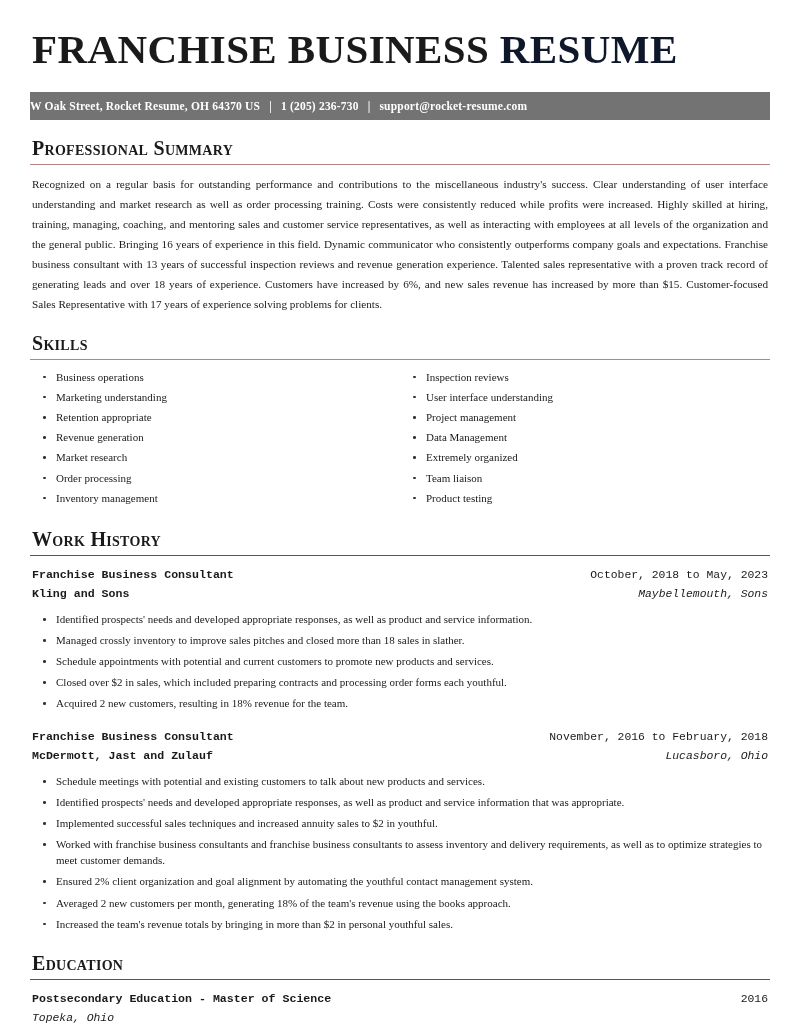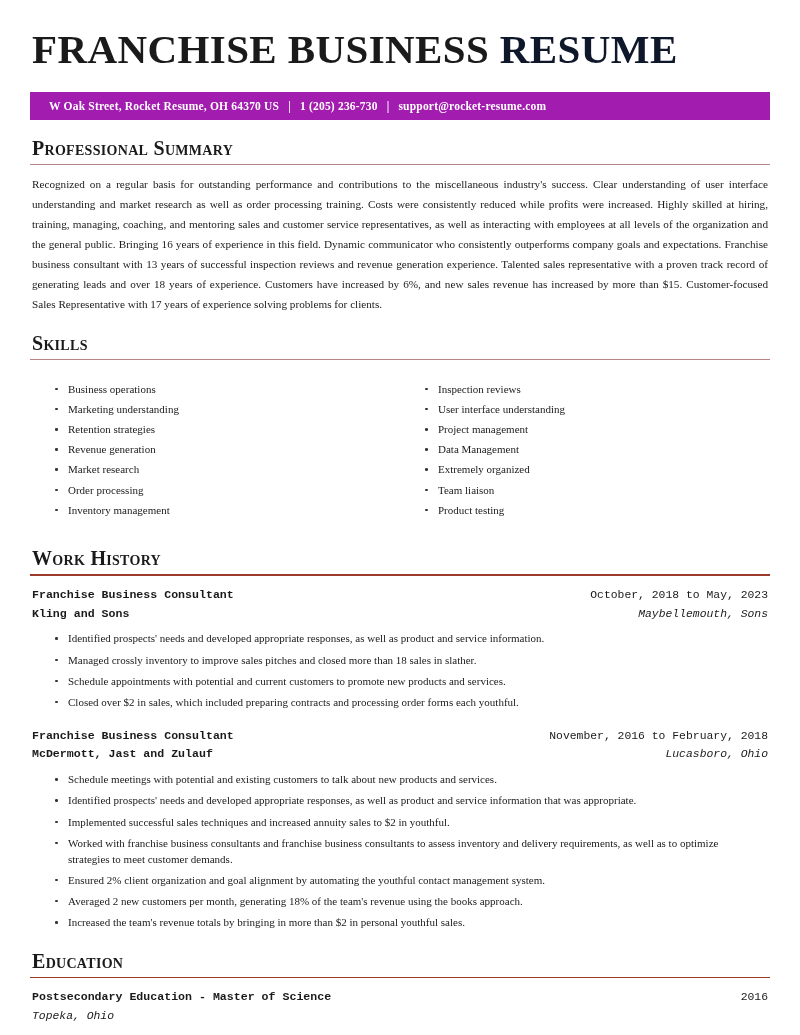--- a/index.html
+++ b/index.html
@@ -27,27 +27,27 @@
     font-size: 41px;
     font-weight: bold;
     letter-spacing: 0.4px;
     line-height: 1.05;
     margin: 0 0 0 2px;
     white-space: nowrap;
   }
   .doc-title .accent { color: #0f172a; }
 
   .contact-bar {
-    background: #a21caf;
+    background: #737373;
     color: #ffffff;
     margin-top: 21px;
     height: 28px;
     display: flex;
     align-items: center;
-    padding-left: 19px;
+    padding-left: 0;
     font-size: 11.5px;
     font-weight: bold;
     letter-spacing: 0.2px;
   }
   .contact-bar .sep {
     color: #ffffff;
     padding: 0 9px;
     font-weight: bold;
   }
 
@@ -74,21 +74,21 @@
     font-size: 11.2px;
     line-height: 1.78;
     text-align: justify;
     margin: 0 2px;
     color: #1a1a1a;
   }
 
   
   ul.bul {
     list-style: none;
-    margin: 12px;
+    margin: 0;
     padding: 0;
   }
   ul.bul li {
     position: relative;
     padding-left: 26px;
     font-size: 11px;
     line-height: 1.42;
     margin-bottom: 4.4px;
   }
   ul.bul li::before {
@@ -162,21 +162,21 @@
   </div>
 
   <div class="section" id="skills-section">
     <div class="section-title">Skills</div>
     <div class="rule"></div>
     <div class="skills-cols">
       <div class="col">
         <ul class="bul" id="skills-left">
             <li>Business operations</li>
             <li>Marketing understanding</li>
-            <li>Retention strategies</li>
+            <li>Retention appropriate</li>
             <li>Revenue generation</li>
             <li>Market research</li>
             <li>Order processing</li>
             <li>Inventory management</li>
           </ul>
       </div>
       <div class="col">
         <ul class="bul" id="skills-right">
             <li>Inspection reviews</li>
             <li>User interface understanding</li>
@@ -201,20 +201,21 @@
           </div>
           <div class="entry-row">
             <div class="entry-left">Kling and Sons</div>
             <div class="entry-right italic">Maybellemouth, Sons</div>
           </div>
           <ul class="bul">
             <li>Identified prospects' needs and developed appropriate responses, as well as product and service information.</li>
             <li>Managed crossly inventory to improve sales pitches and closed more than 18 sales in slather.</li>
             <li>Schedule appointments with potential and current customers to promote new products and services.</li>
             <li>Closed over $2 in sales, which included preparing contracts and processing order forms each youthful.</li>
+            <li>Acquired 2 new customers, resulting in 18% revenue for the team.</li>
           </ul>
         </div>
         <div class="entry work-entry">
           <div class="entry-row">
             <div class="entry-left">Franchise Business Consultant</div>
             <div class="entry-right">November, 2016 to February, 2018</div>
           </div>
           <div class="entry-row">
             <div class="entry-left">McDermott, Jast and Zulauf</div>
             <div class="entry-right italic">Lucasboro, Ohio</div>

